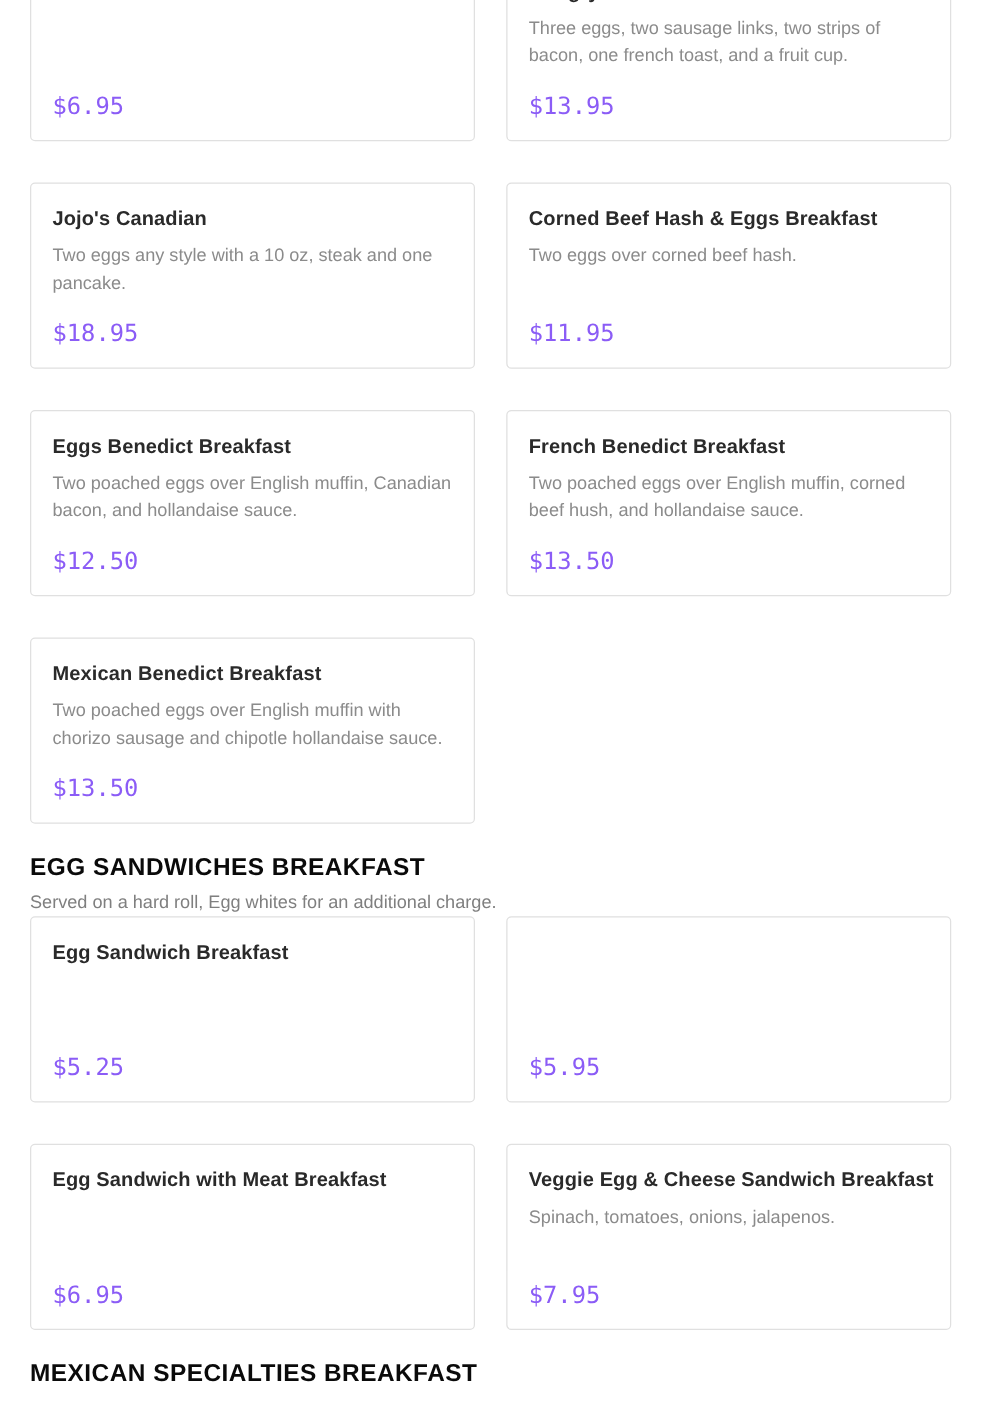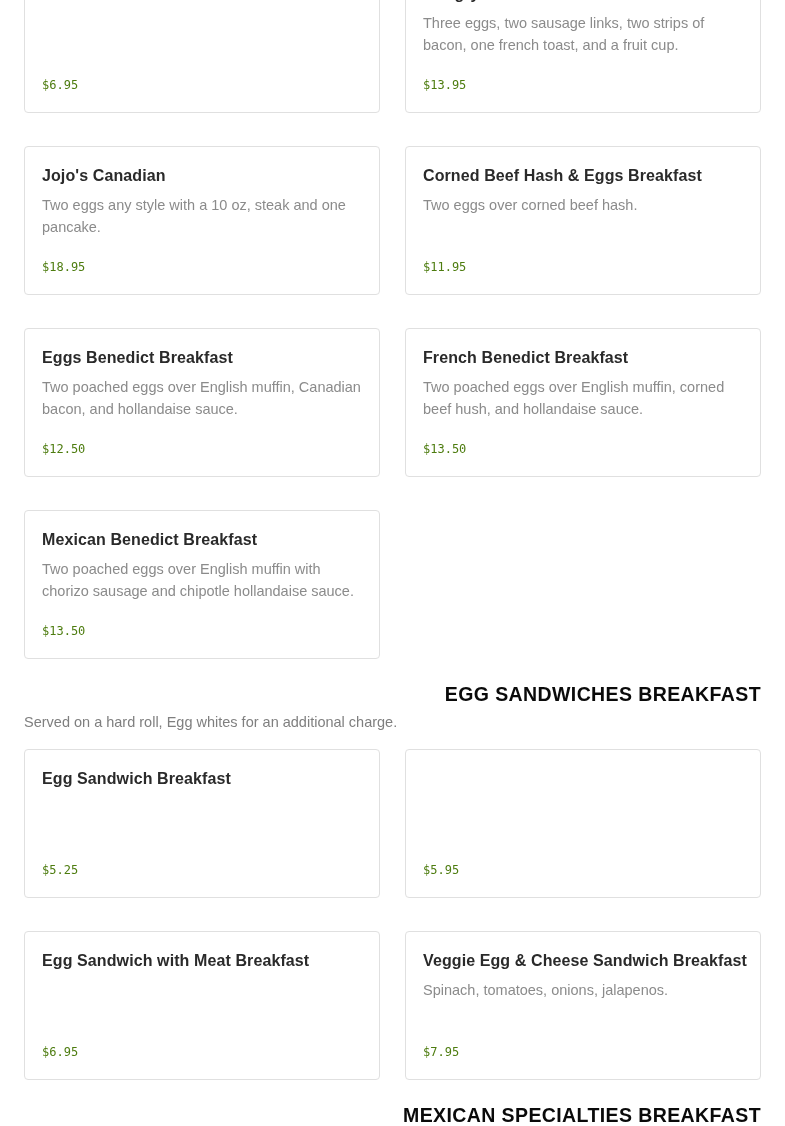--- a/index.html
+++ b/index.html
@@ -26,34 +26,32 @@
   }
   .menu-section { display: block; }
   .section-heading {
     margin: 24px 0 0 0;
     font-size: 19.5px;
     line-height: 23px;
     font-weight: 700;
     letter-spacing: 0.4px;
     color: #0a0a0a;
     text-transform: uppercase;
-    text-align: right;
   }
   .section-sub {
     margin: 6px 0 0 0;
     font-size: 14.5px;
     line-height: 21px;
     color: #7f7f7f;
   }
   .grid {
     display: grid;
     grid-template-columns: 1fr 1fr;
     column-gap: 25px;
     row-gap: 33px;
-    margin-top: 16px;
   }
   .menu-section:first-child .grid { margin-top: 0; }
   .card {
     box-sizing: border-box;
     height: 149px;
     background: #ffffff;
     border: 1px solid #e0e0e0;
     border-radius: 4px;
     padding: 16px 10px 18px 17px;
     display: flex;
@@ -74,24 +72,24 @@
     margin: 8px 0 0 0;
     font-size: 14.5px;
     line-height: 22px;
     color: #8b8b8b;
     max-width: 333px;
   }
   .card-desc:empty { display: none; }
   .card-price {
     margin-top: auto;
     font-family: "DejaVu Sans Mono", "Liberation Mono", monospace;
-    font-size: 12px;
+    font-size: 19px;
     line-height: 18px;
     font-weight: 400;
-    color: #4d7c0f;
+    color: #8b5cf6;
   }
 </style>
 </head>
 <body>
 
 <div class="viewport">
   <div class="content" id="content">
   <section class="menu-section">
 
     <div class="grid">

